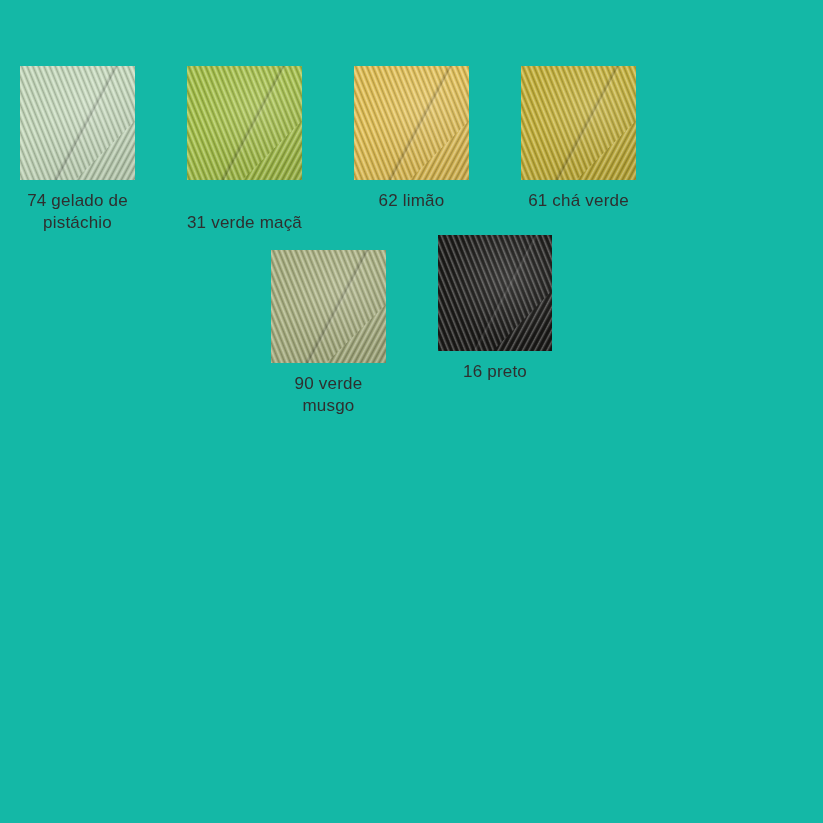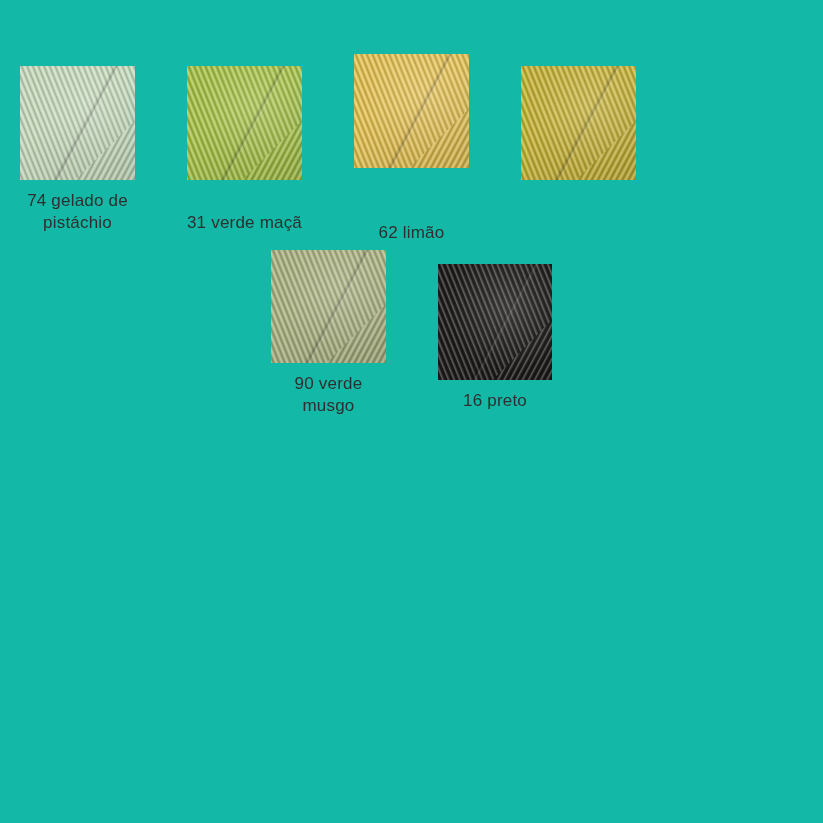--- a/index.html
+++ b/index.html
@@ -122,48 +122,49 @@
     </div>
     <div class="swatch-cell" style="left: 169.5px; top: 66px; width: 150px; gap: 22px;">
       <div class="swatch-image" style="width: 115px; height: 114px; background-color: rgb(168, 196, 74);">
         <div class="yarn-top"></div>
         <div class="yarn-bottom"></div>
         <div class="yarn-seam"></div>
         <div class="yarn-shade"></div>
       </div>
       <div class="swatch-label" style="color: rgb(47, 47, 47); width: 150px;">31 verde maçã</div>
     </div>
-    <div class="swatch-cell" style="left: 336.5px; top: 54px; width: 150px; gap: 44px;">
+    <div class="swatch-cell" style="left: 336.5px; top: 66px; width: 150px;">
       <div class="swatch-image" style="width: 115px; height: 114px; background-color: rgb(230, 195, 86);">
         <div class="yarn-top"></div>
         <div class="yarn-bottom"></div>
         <div class="yarn-seam"></div>
         <div class="yarn-shade"></div>
       </div>
       <div class="swatch-label" style="color: rgb(47, 47, 47); width: 150px;">62 limão</div>
     </div>
     <div class="swatch-cell" style="left: 503.5px; top: 66px; width: 150px;">
       <div class="swatch-image" style="width: 115px; height: 114px; background-color: rgb(200, 180, 58);">
         <div class="yarn-top"></div>
         <div class="yarn-bottom"></div>
         <div class="yarn-seam"></div>
         <div class="yarn-shade"></div>
       </div>
+      <div class="swatch-label" style="color: rgb(47, 47, 47); width: 150px;">61 chá verde</div>
     </div>
     <div class="swatch-cell" style="left: 253.5px; top: 250px; width: 150px;">
       <div class="swatch-image" style="width: 115px; height: 113px; background-color: rgb(173, 180, 132);">
         <div class="yarn-top"></div>
         <div class="yarn-bottom"></div>
         <div class="yarn-seam"></div>
         <div class="yarn-shade"></div>
       </div>
       <div class="swatch-label" style="color: rgb(47, 47, 47); width: 150px;">90 verde
 musgo</div>
     </div>
-    <div class="swatch-cell" style="left: 420px; top: 264px; width: 150px;">
+    <div class="swatch-cell" style="left: 420px; top: 235px; width: 150px;">
       <div class="swatch-image" style="width: 114px; height: 116px; background-color: rgb(28, 27, 25);">
         <div class="yarn-top"></div>
         <div class="yarn-bottom"></div>
         <div class="yarn-seam"></div>
         <div class="yarn-shade"></div>
       </div>
       <div class="swatch-label" style="color: rgb(47, 47, 47); width: 150px;">16 preto</div>
     </div>
   </div>
 

